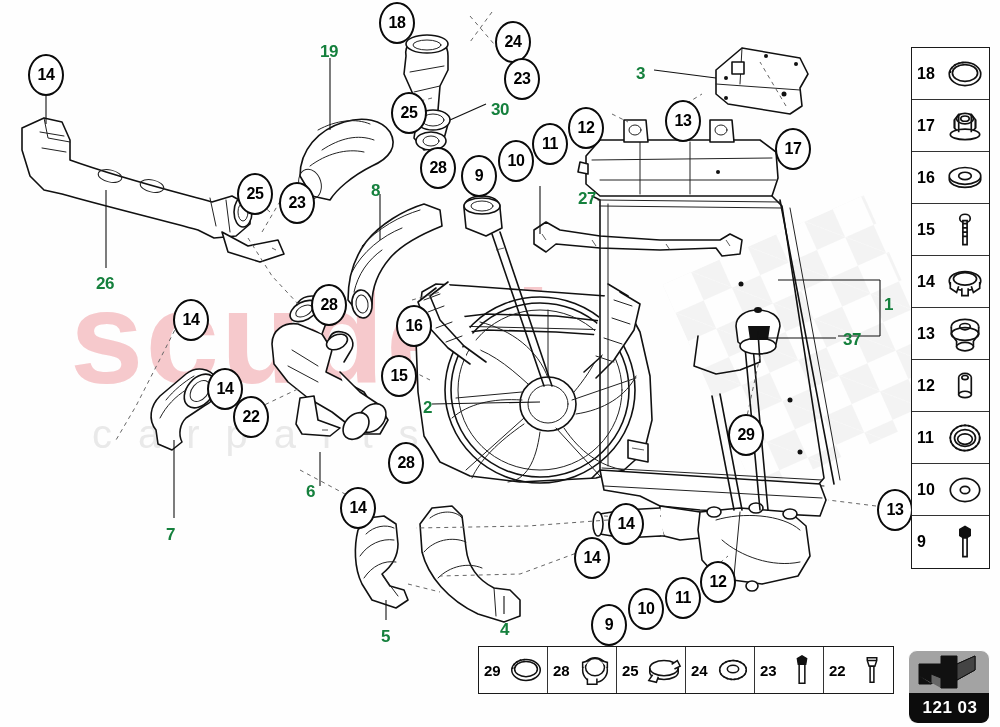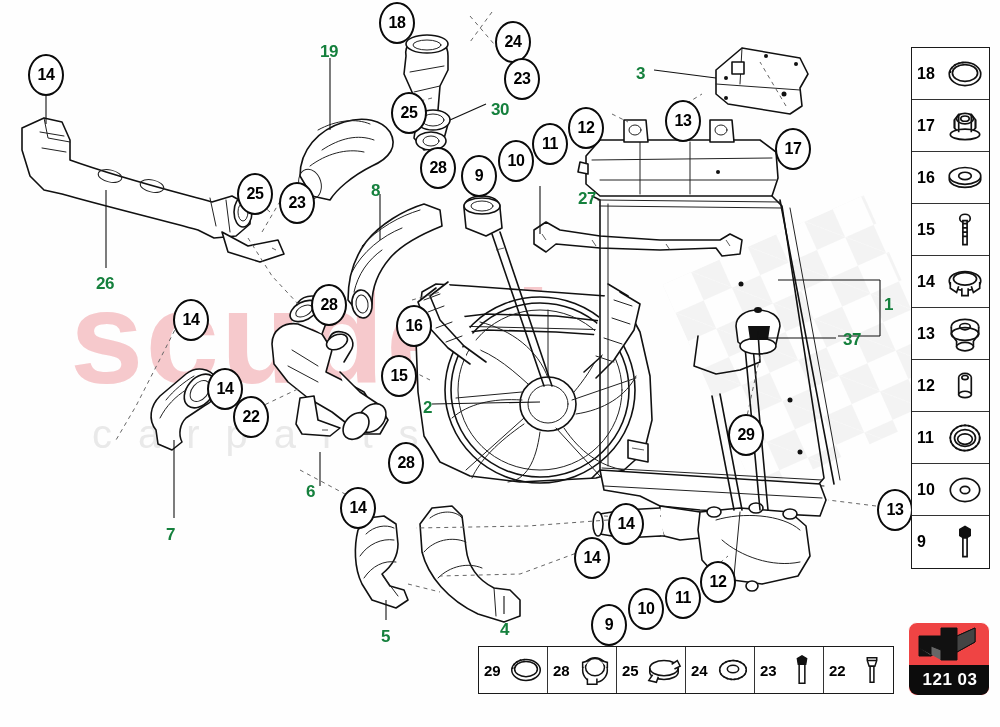--- a/index.html
+++ b/index.html
@@ -129,24 +129,24 @@
     box-sizing:border-box;
     padding-left:5px;
   }
   .lb-cell:last-child{border-right:none;}
   .lb-num{font-size:15px;font-weight:700;flex:0 0 21px;}
   .lb-ico{flex:1;height:40px;display:flex;align-items:center;justify-content:center;}
 
   
   #badge{
     position:absolute;
-    left:908px; top:622px;
+    left:908px; top:650px;
     width:82px; height:74px;
     border-radius:9px;
-    background:#ef4444;
+    background:#a3a3a3;
     box-sizing:border-box;
     overflow:hidden;
     border:1px solid #ffffff;
   }
   #badge .glyph{
     height:44px;
     display:flex;align-items:center;justify-content:center;
   }
   #badge .code{
     position:absolute;

